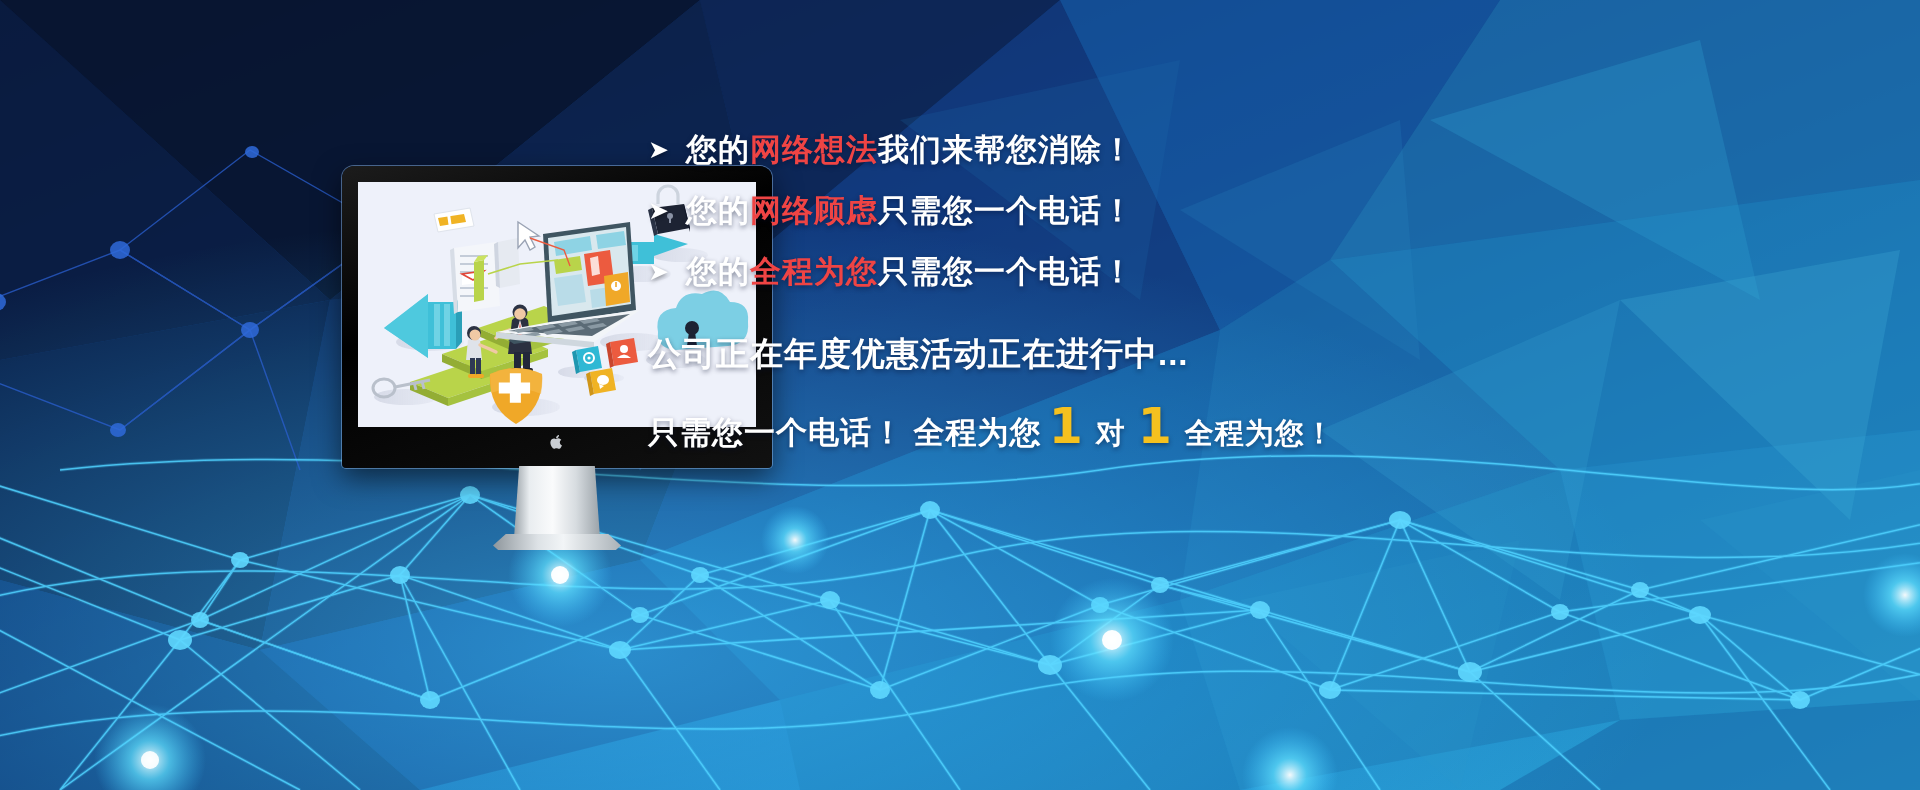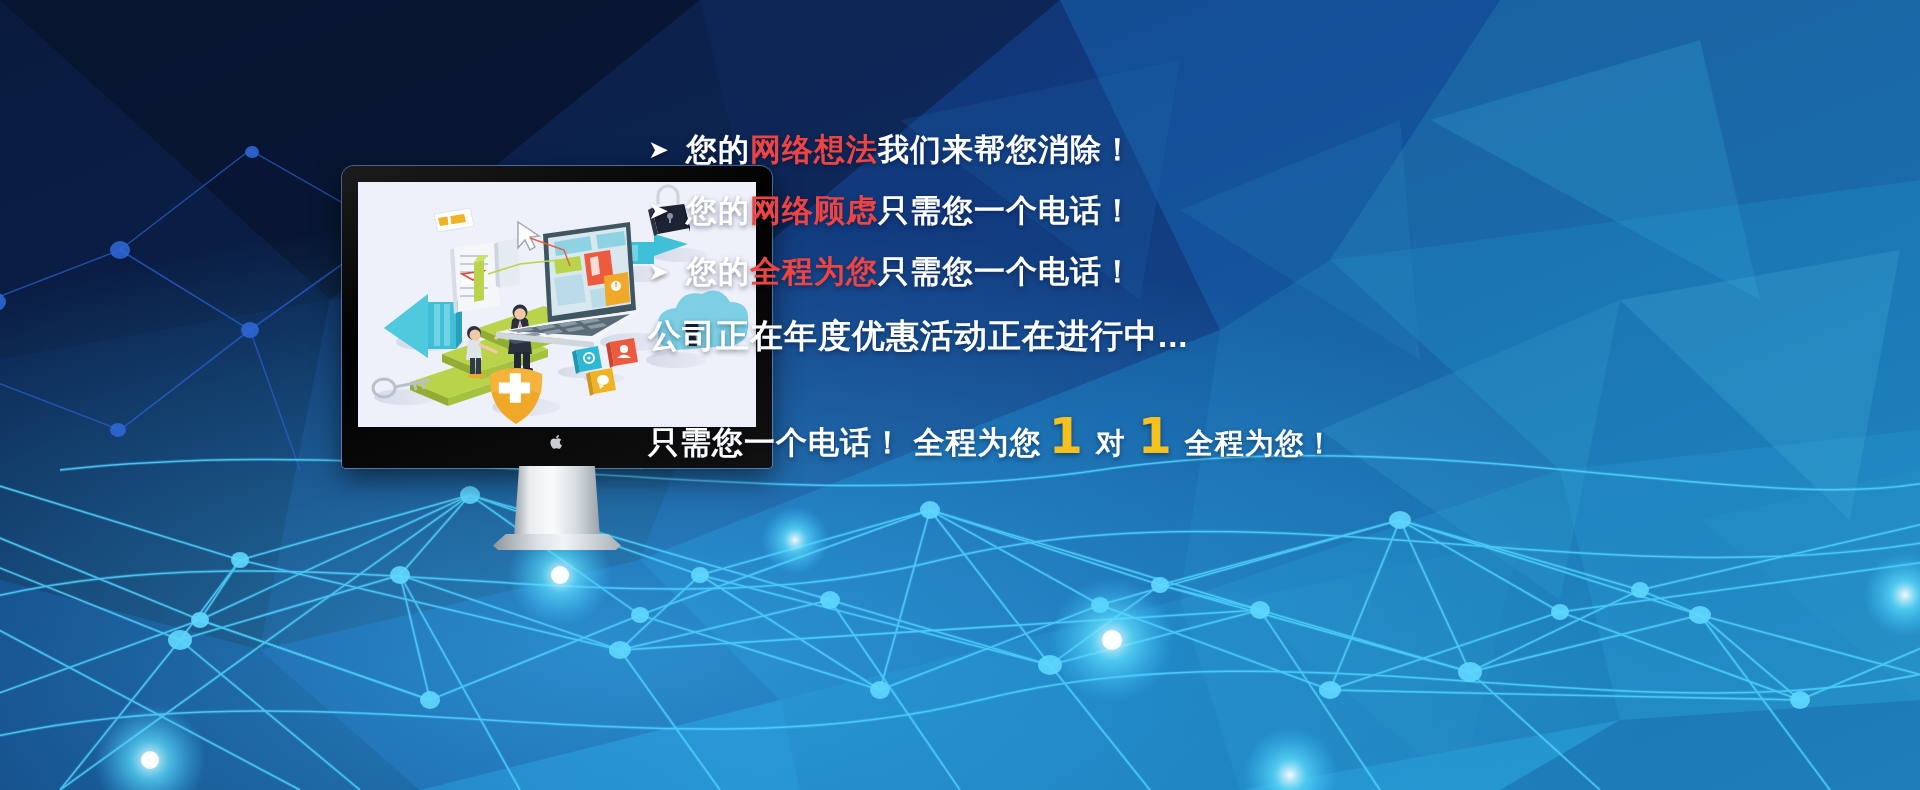--- a/index.html
+++ b/index.html
@@ -55,25 +55,25 @@
     width:38px;flex:0 0 38px;color:#ffffff;font-size:25px;line-height:1;
     text-align:left;text-shadow:0 2px 4px rgba(0,0,0,.38);
     transform:translateY(-1px);
   }
   .bullet-text{
     font-size:31px;font-weight:bold;color:#ffffff;letter-spacing:1px;
     text-shadow:0 2px 5px rgba(0,10,40,.45);white-space:nowrap;
   }
   .hl{color:#ef4444;}
   .promo{
-    margin-top:12px;font-size:33px;font-weight:bold;color:#ffffff;letter-spacing:1px;
+    margin-top:30px;font-size:33px;font-weight:bold;color:#ffffff;letter-spacing:1px;
     text-shadow:0 2px 5px rgba(0,10,40,.45);white-space:nowrap;
   }
   .cta{
-    margin-top:56px;font-size:31px;font-weight:bold;color:#ffffff;letter-spacing:1px;
+    margin-top:28px;font-size:31px;font-weight:bold;color:#ffffff;letter-spacing:1px;
     text-shadow:0 2px 5px rgba(0,10,40,.45);white-space:nowrap;
     display:flex;align-items:baseline;
   }
   .big1{
     color:#f5c11f;font-size:49px;font-weight:bold;line-height:.9;
     margin:0 7px;font-family:"DejaVu Sans","Liberation Sans",sans-serif;
   }
   .cta .small{font-size:29px;margin:0 5px;}
 </style>
 </head>

